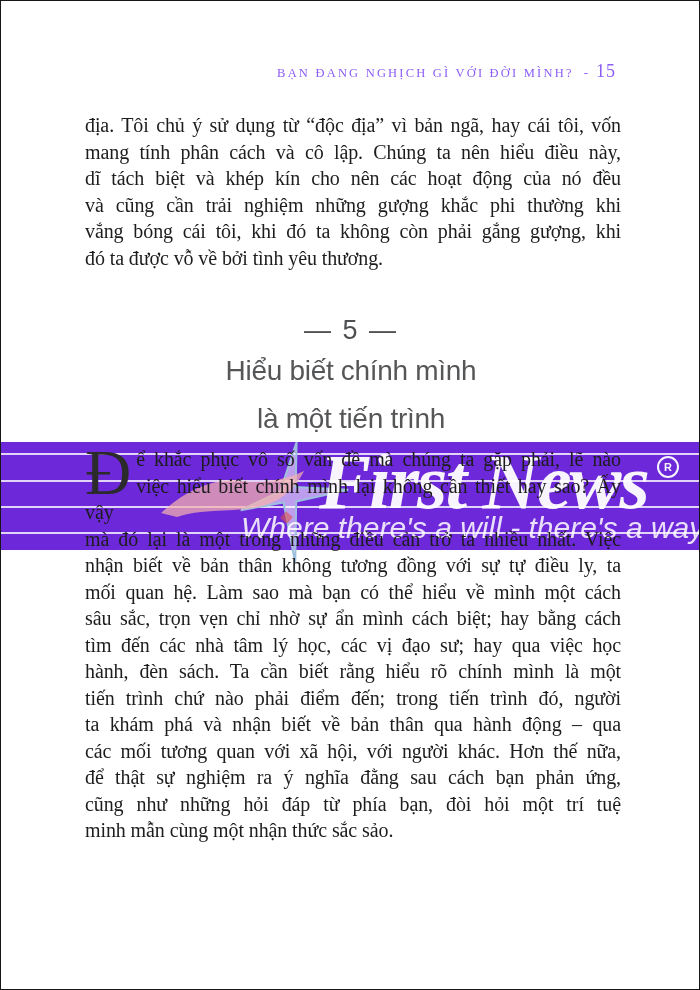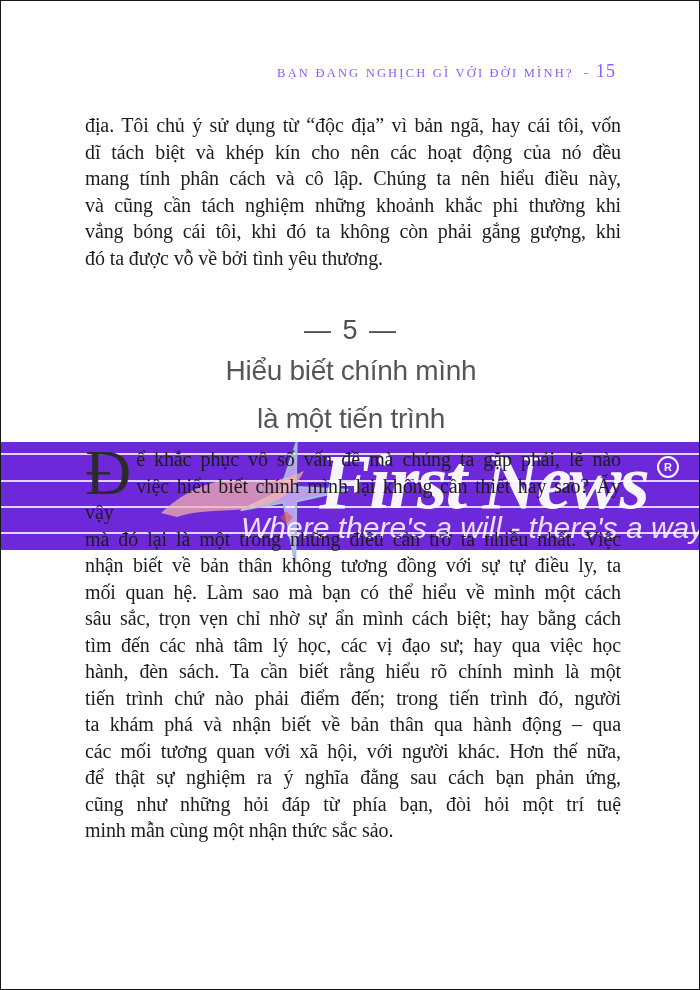--- a/index.html
+++ b/index.html
@@ -108,23 +108,23 @@
   </div>
 
   <div class="runhead">
     <span class="bk">BẠN ĐANG NGHỊCH GÌ VỚI ĐỜI MÌNH?</span>
     <span class="sep">-</span>
     <span class="pg">15</span>
   </div>
 
   <div class="para para1">
       <div class="tl">địa. Tôi chủ ý sử dụng từ “độc địa” vì bản ngã, hay cái tôi, vốn</div>
+      <div class="tl">mang tính phân cách và cô lập. Chúng ta nên hiểu điều này,</div>
       <div class="tl">dĩ tách biệt và khép kín cho nên các hoạt động của nó đều</div>
-      <div class="tl">mang tính phân cách và cô lập. Chúng ta nên hiểu điều này,</div>
-      <div class="tl">và cũng cần tách nghiệm những khoảnh khắc phi thường khi</div>
+      <div class="tl">và cũng cần trải nghiệm những gượng khắc phi thường khi</div>
       <div class="tl">vắng bóng cái tôi, khi đó ta không còn phải gắng gượng, khi</div>
       <div class="tl tl-last">đó ta được vỗ về bởi tình yêu thương.</div>
     </div>
 
   <div class="chapter">
     <div class="ch-num">— 5 —</div>
     <div class="ch-title">Hiểu biết chính mình</div>
     <div class="ch-title" style="margin-top:12px;">là một tiến trình</div>
   </div>
 

